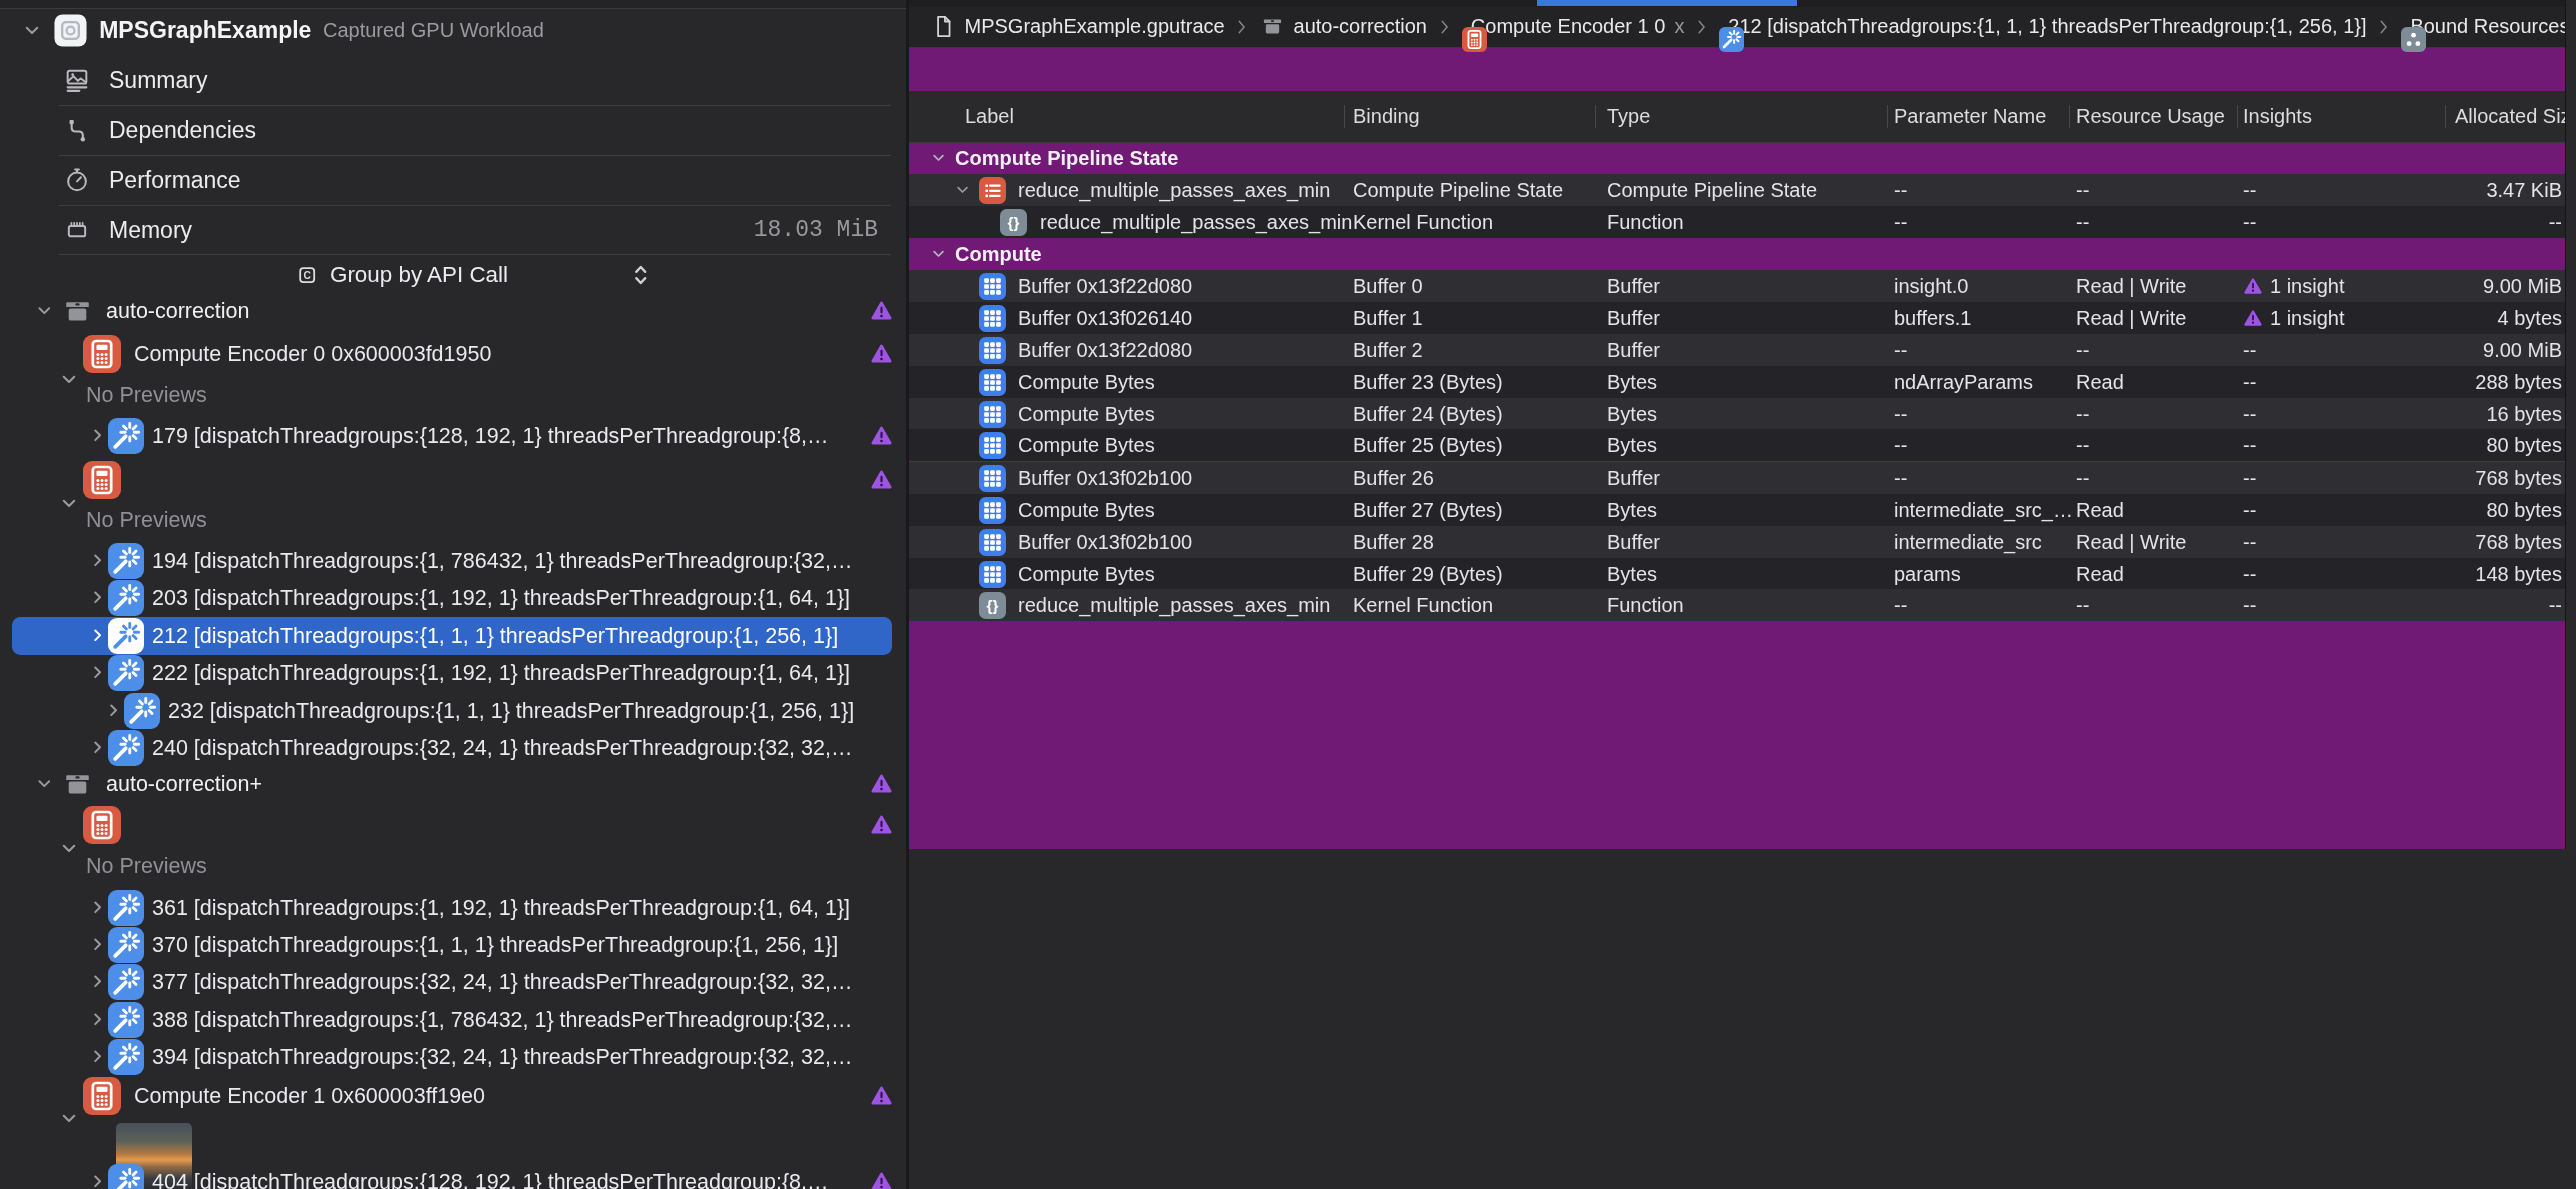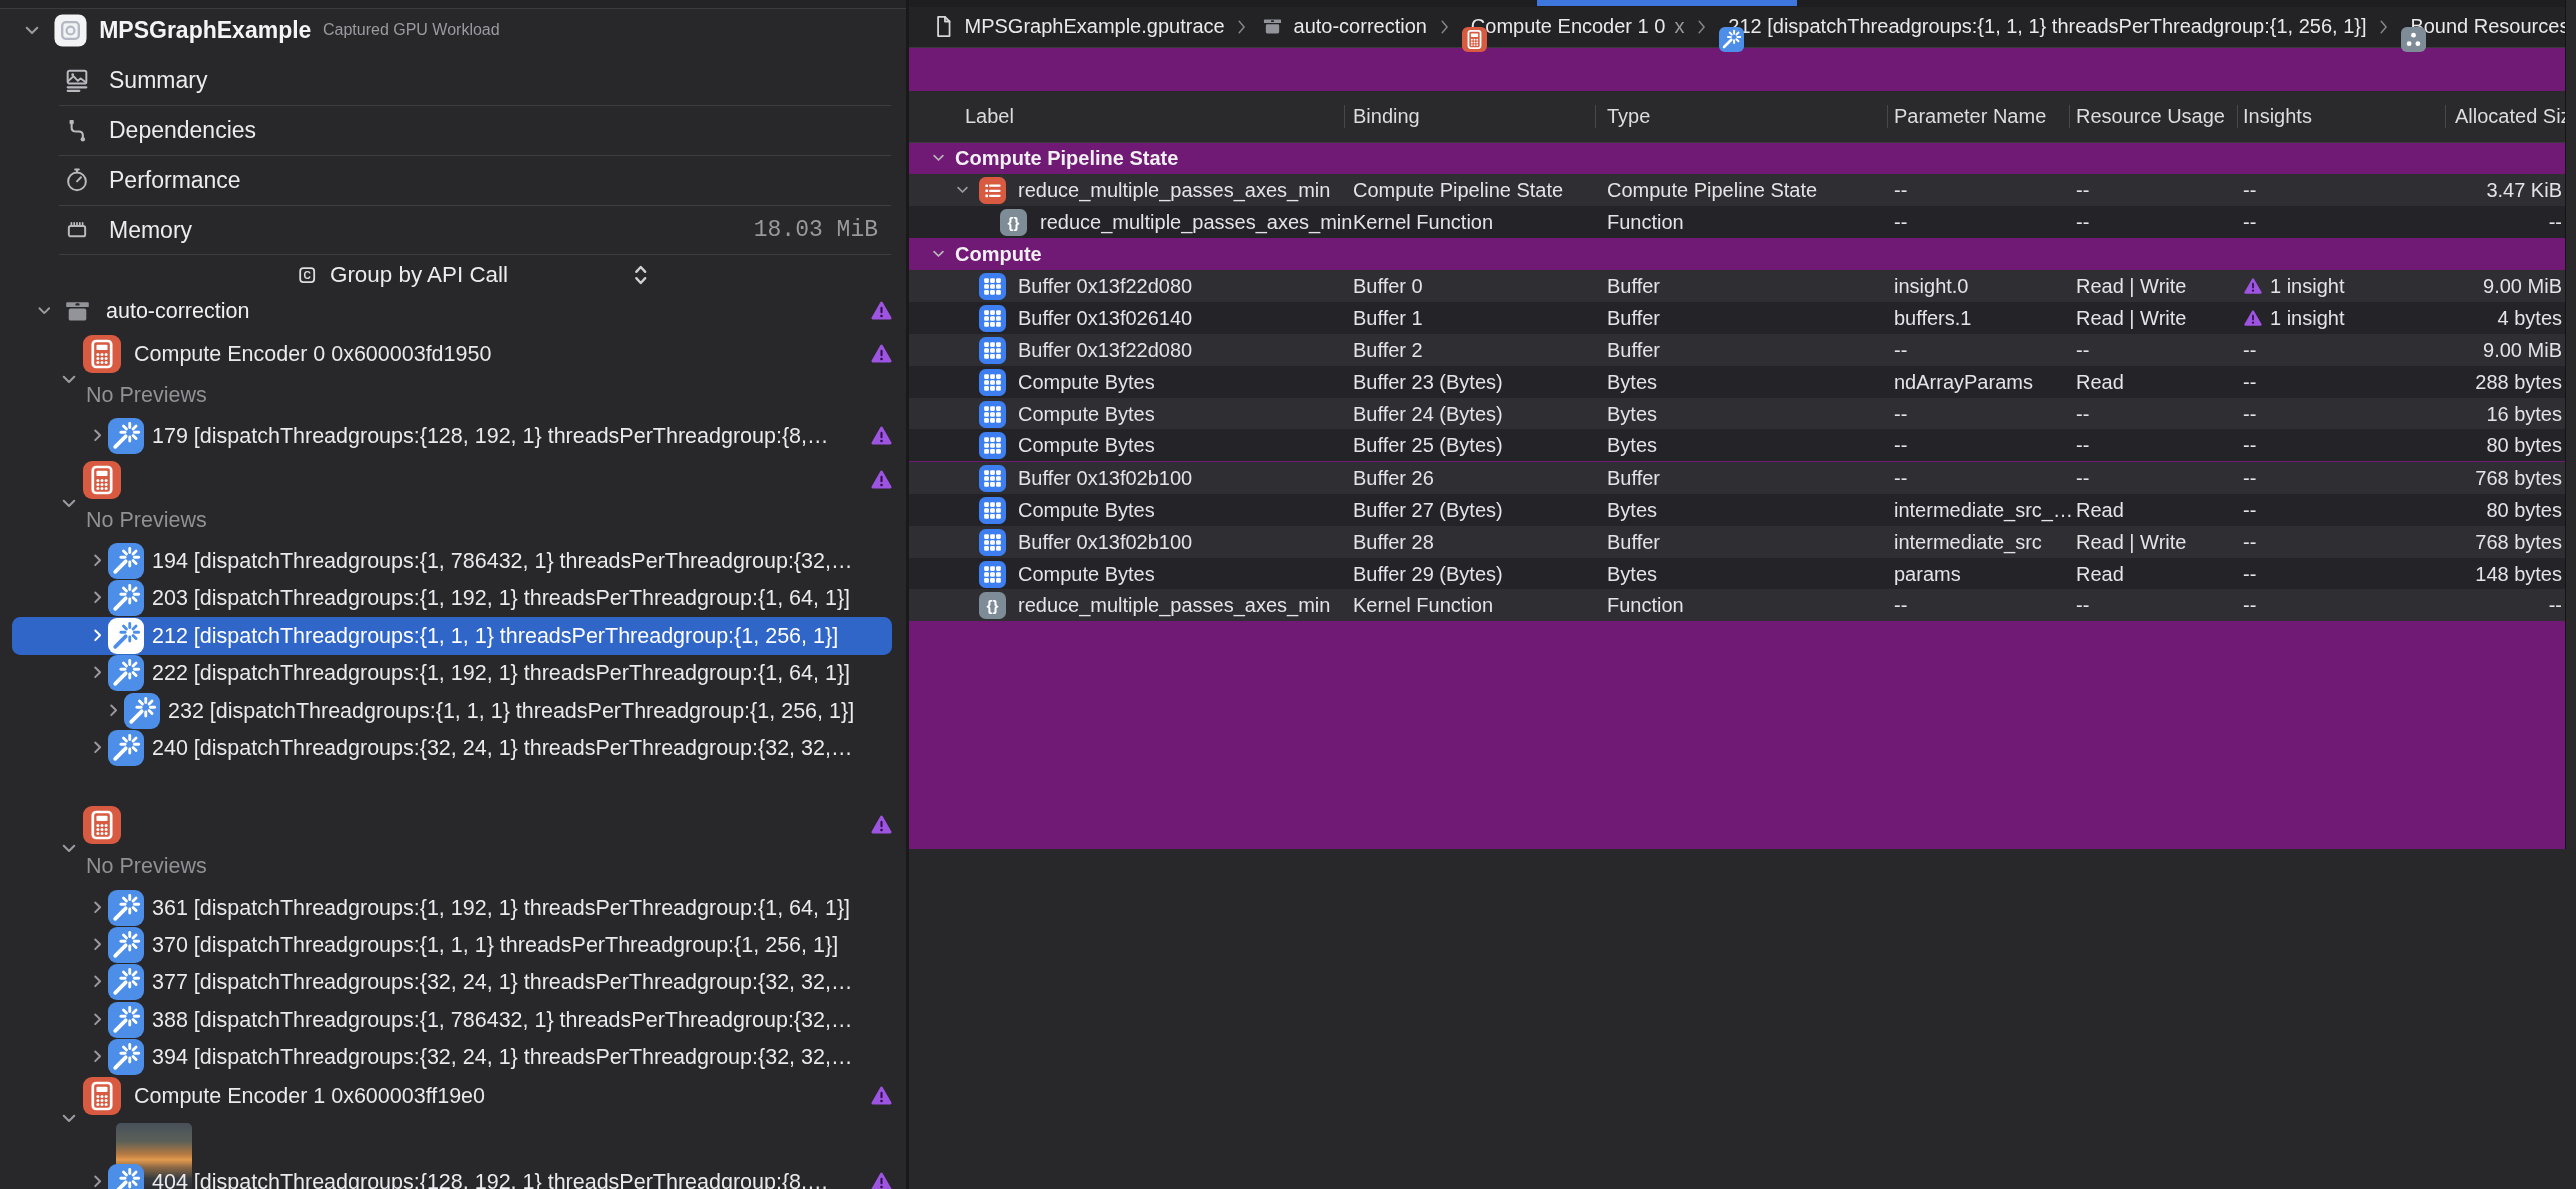--- a/index.html
+++ b/index.html
@@ -12,21 +12,21 @@
   .abs{position:absolute;}
   .nowrap{white-space:nowrap;overflow:hidden;}
   .dim{color:#98989d;}
   svg{display:block;}
 
   
   #sidebar{position:absolute;left:0;top:0;width:906px;height:1189px;background:#28272a;}
   #sb-top-strip{position:absolute;left:0;top:0;width:906px;height:7.5px;background:#242427;border-bottom:0.8px solid #3b3b3e;}
   #root-row{position:absolute;left:0;top:10px;width:906px;height:40px;display:flex;align-items:center;padding-left:23px;gap:11.6px;box-sizing:border-box;}
   .root-title{font-size:23px;font-weight:bold;color:#f4f4f6;}
-  .root-sub{font-size:16px;color:#9a9aa0;}
+  .root-sub{font-size:20px;color:#9a9aa0;}
   .nav-item{position:absolute;left:0;width:906px;height:50px;display:flex;align-items:center;padding-left:63px;gap:18px;box-sizing:border-box;font-size:23px;color:#ececef;}
   .nav-sep{position:absolute;left:59px;width:832px;height:0.8px;background:#3e3e41;}
   .nav-value{margin-left:auto;margin-right:28px;color:#98989d;font-family:Liberation Mono, monospace;}
   #groupby{position:absolute;left:0;top:254px;width:906px;height:41px;}
   #groupby .gb-label{position:absolute;left:330px;top:0;line-height:41px;font-size:22.4px;color:#ececf0;}
   .icon{display:inline-block;}
 
   
   #tree{position:absolute;left:0;top:0;width:906px;height:1189px;}
   .tree-row{position:absolute;left:0;width:906px;height:38px;}
@@ -405,20 +405,42 @@
               <line x1="14.5" y1="12.6" x2="14.5" y2="15.4" fill="none" stroke="currentColor" stroke-width="1.9" stroke-linecap="round" stroke-linejoin="round"></line>
               <line x1="8.6" y1="9.5" x2="11.4" y2="9.5" fill="none" stroke="currentColor" stroke-width="1.9" stroke-linecap="round" stroke-linejoin="round"></line>
               <line x1="17.6" y1="9.5" x2="20.4" y2="9.5" fill="none" stroke="currentColor" stroke-width="1.9" stroke-linecap="round" stroke-linejoin="round"></line>
               <line x1="16.7" y1="7.3" x2="18.7" y2="5.3" fill="none" stroke="currentColor" stroke-width="1.9" stroke-linecap="round" stroke-linejoin="round"></line>
               <line x1="12.3" y1="7.3" x2="10.3" y2="5.3" fill="none" stroke="currentColor" stroke-width="1.9" stroke-linecap="round" stroke-linejoin="round"></line>
               <line x1="16.7" y1="11.7" x2="18.7" y2="13.7" fill="none" stroke="currentColor" stroke-width="1.9" stroke-linecap="round" stroke-linejoin="round"></line>
             </svg>
           </span>
         </span>
         <div class="t-label" style="left: 152px;">240 [dispatchThreadgroups:{32, 24, 1} threadsPerThreadgroup:{32, 32,…</div>
+      </div>
+      <div class="tree-row" style="top: 765px;">
+        <span class="chev" style="left: 36px; top: 10px;">
+          <svg width="16.6" height="16.6" viewBox="0 0 24 24">
+            <polyline points="5,9 12,16 19,9" fill="none" stroke="currentColor" stroke-width="2.8" stroke-linecap="round" stroke-linejoin="round"></polyline>
+          </svg>
+        </span>
+        <span class="abs" style="left: 61px; top: 2.5px;">
+          <svg width="33" height="33" viewBox="0 0 24 24">
+            <path d="M4.7,5.2 h14.6 c0.5,0 0.9,0.4 0.9,0.9 v2.6 h-16.4 v-2.6 c0-0.5 0.4-0.9 0.9-0.9 z" fill="#93939a"></path>
+            <rect x="5.6" y="9.8" width="12.8" height="8.8" rx="1.4" fill="#93939a"></rect>
+            <rect x="10.5" y="6" width="3" height="1.7" rx="0.85" fill="#28272a"></rect>
+          </svg>
+        </span>
+        <div class="t-label grp" style="left: 106px;">auto-correction+</div>
+        <span class="warn" style="top: 8.3px;">
+          <svg width="23" height="21.6" viewBox="0 0 24 22.4">
+            <path d="M10.8,2.3 c0.55,-0.95 1.85,-0.95 2.4,0 L22.3,18.1 c0.55,0.95 -0.13,2.1 -1.2,2.1 H2.9 c-1.07,0 -1.75,-1.15 -1.2,-2.1 Z" fill="#9d54e0"></path>
+            <rect x="10.9" y="7.1" width="2.2" height="6.6" rx="1.1" fill="#32124e"></rect>
+            <circle cx="12" cy="16.6" r="1.4" fill="#32124e"></circle>
+          </svg>
+        </span>
       </div>
       <div class="tree-row" style="top: 806px;">
         <span class="abs" style="left: 83px; top: 0px;">
           <span class="tile" style="width:38px;height:38px;background:#d85a41;border-radius:9px">
             <svg width="38" height="38" viewBox="0 0 24 24" color="#fff">
               <rect x="6.2" y="3.8" width="11.6" height="16.4" rx="2.1" fill="none" stroke="currentColor" stroke-width="1.7" stroke-linecap="round" stroke-linejoin="round"></rect>
               <rect x="8.5" y="6.2" width="7" height="3.3" rx="0.6" fill="#fff"></rect>
               <circle cx="9.4" cy="12.3" r="0.95" fill="#fff"></circle>
               <circle cx="12" cy="12.3" r="0.95" fill="#fff"></circle>
               <circle cx="14.6" cy="12.3" r="0.95" fill="#fff"></circle>

